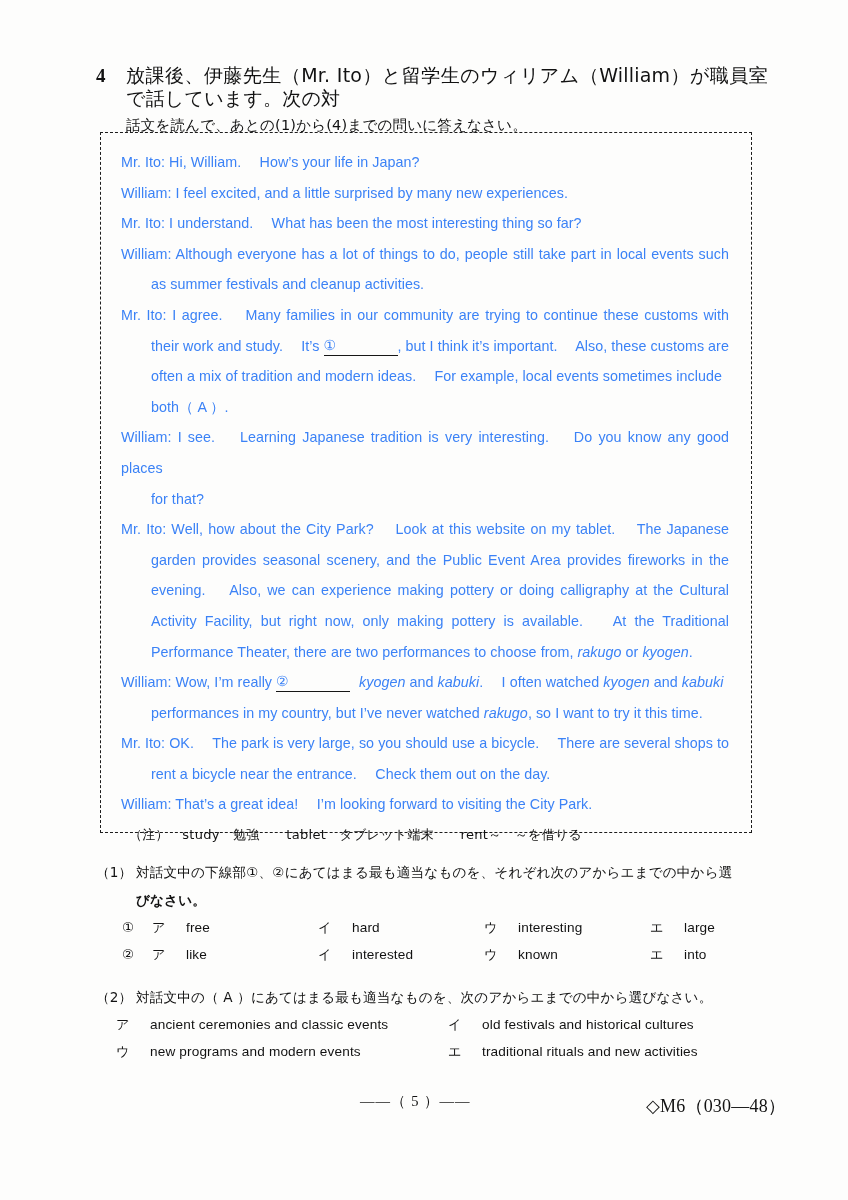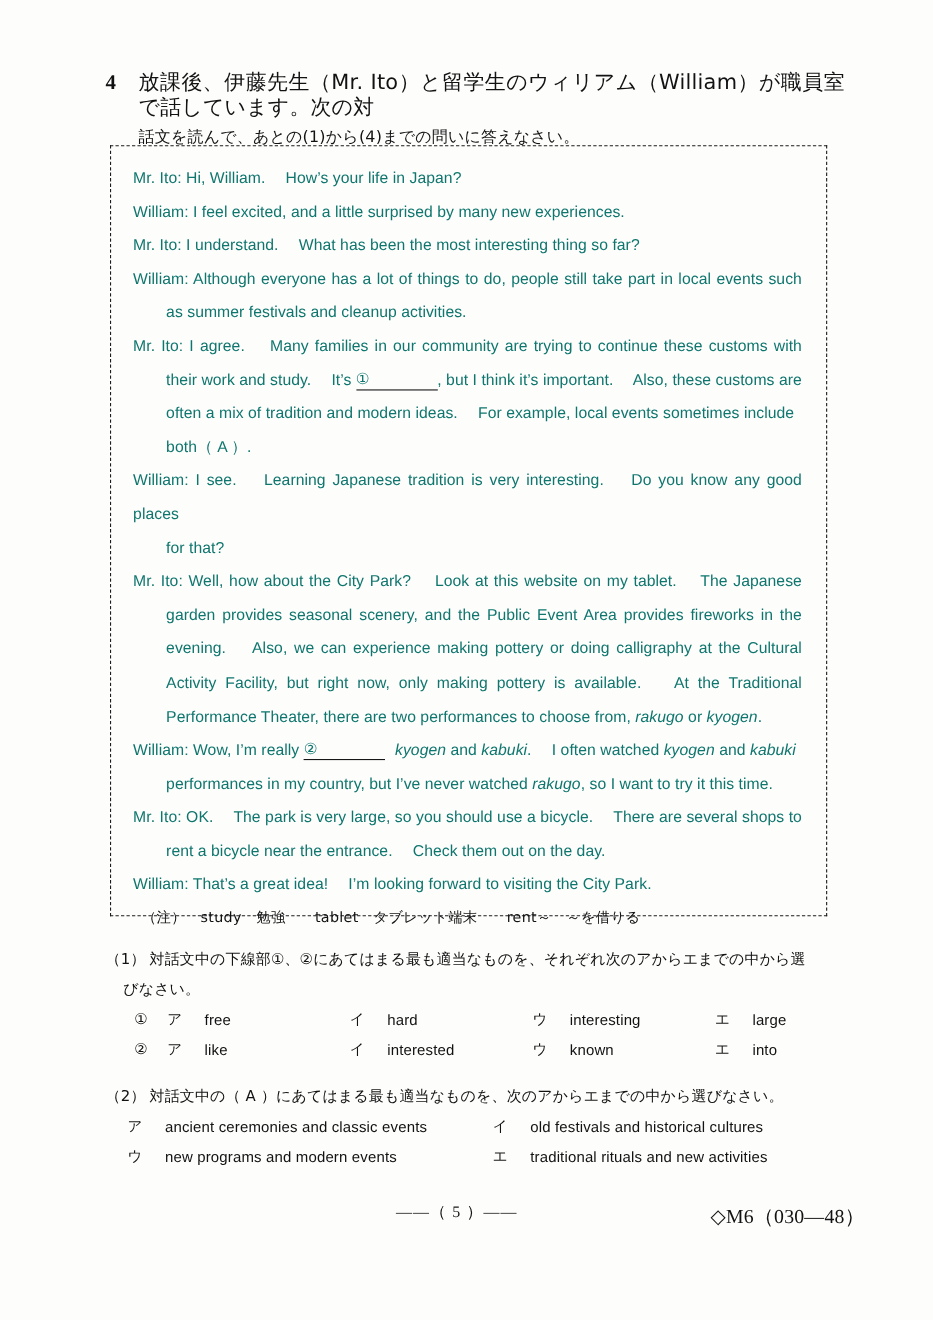--- a/index.html
+++ b/index.html
@@ -67,21 +67,21 @@
     border: 1.6px dashed #1c1c1c;
     box-sizing: border-box;
   }
   .dialogue-inner {
     padding: 14px 22px 10px 20px;
   }
   .turn {
     font-family: "Liberation Sans", sans-serif;
     font-size: 14.3px;
     line-height: 30.6px;
-    color: #0f766e;
+    color: #3b82f6;
     margin: 0;
     letter-spacing: 0.05px;
   }
   .turn .ln {
     display: block;
     white-space: nowrap;
   }
   .turn .ln.justify {
     white-space: normal;
     text-align: justify;
@@ -137,22 +137,23 @@
   }
   .q-label {
     flex: 0 0 40px;
     white-space: nowrap;
   }
   .q-body {
     flex: 1;
     text-align: justify;
   }
   .q-cont {
-    margin-left: 16px;
+    margin-left: 40px;
     line-height: 28px;
+    font-weight: bold;
   }
 
   .opt-row {
     display: flex;
     margin-left: 26px;
     line-height: 27px;
     font-family: "Liberation Sans", sans-serif;
     font-size: 13.6px;
   }
   .opt-num {

